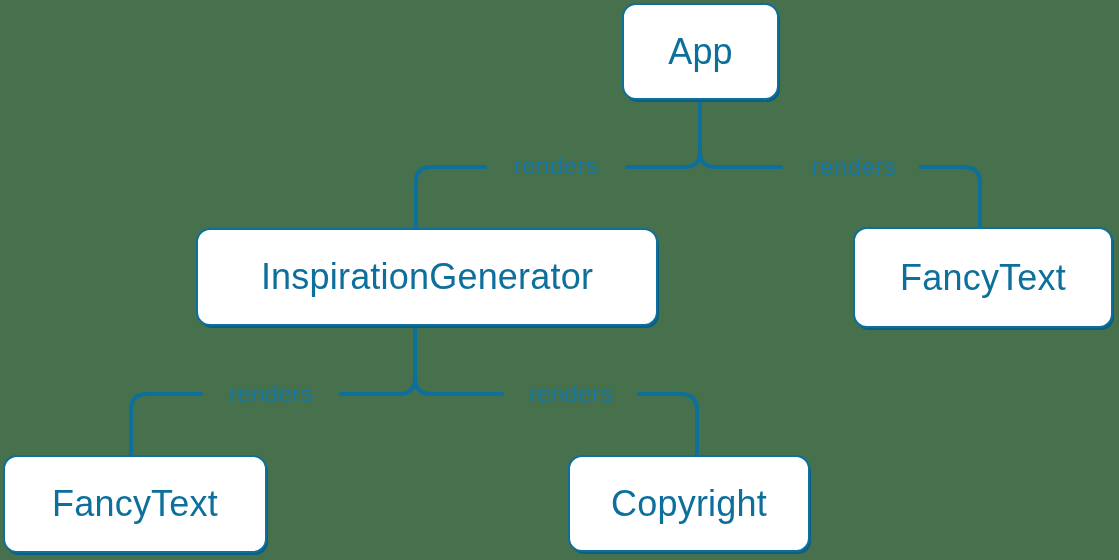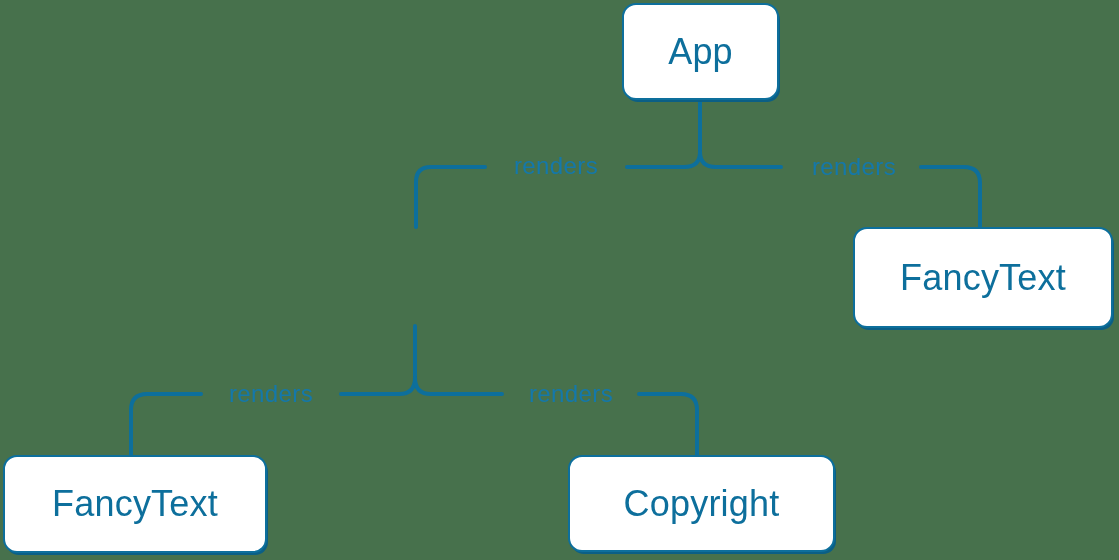--- a/index.html
+++ b/index.html
@@ -78,30 +78,33 @@
 
     <path d="M415 378 Q415 394 399 394 H341 M201 394 H147 Q131 394 131 410 V455"></path>
 
     <path d="M415 378 Q415 394 431 394 H502 M639 394 H681 Q697 394 697 410 V455"></path>
   </svg>
 
   <div class="node" style="left:622px; top:3px; width:157px; height:97px;">
     <span class="node-label">App</span>
   </div>
 
+  <div class="node" style="left:196px; top:228px; width:462px; height:98px;">
+    <span class="node-label">InspirationGenerator</span>
+  </div>
 
   <div class="node" style="left:853px; top:227px; width:260px; height:101px;">
     <span class="node-label">FancyText</span>
   </div>
 
   <div class="node" style="left:3px; top:455px; width:264px; height:98px;">
     <span class="node-label">FancyText</span>
   </div>
 
-  <div class="node" style="left:568px; top:455px; width:267px; height:97px;">
+  <div class="node" style="left:568px; top:455px; width:242px; height:97px;">
     <span class="node-label">Copyright</span>
   </div>
 
   <span class="edge-label" style="left:556px; top:166px;">renders</span>
 
   <span class="edge-label" style="left:854px; top:167px;">renders</span>
 
   <span class="edge-label" style="left:271px; top:394px;">renders</span>
 
   <span class="edge-label" style="left:571px; top:394px;">renders</span>

